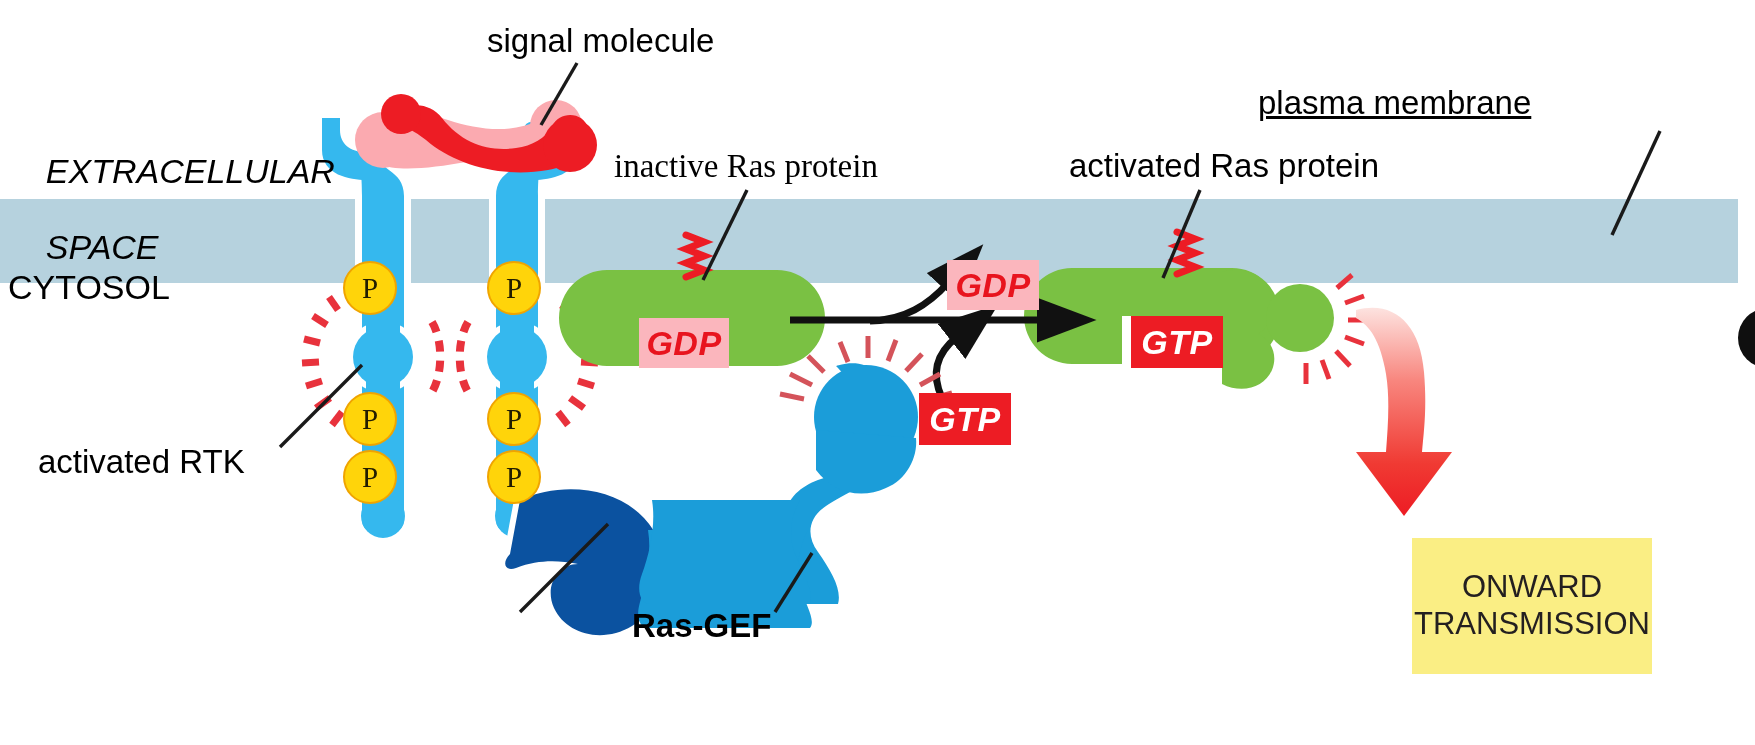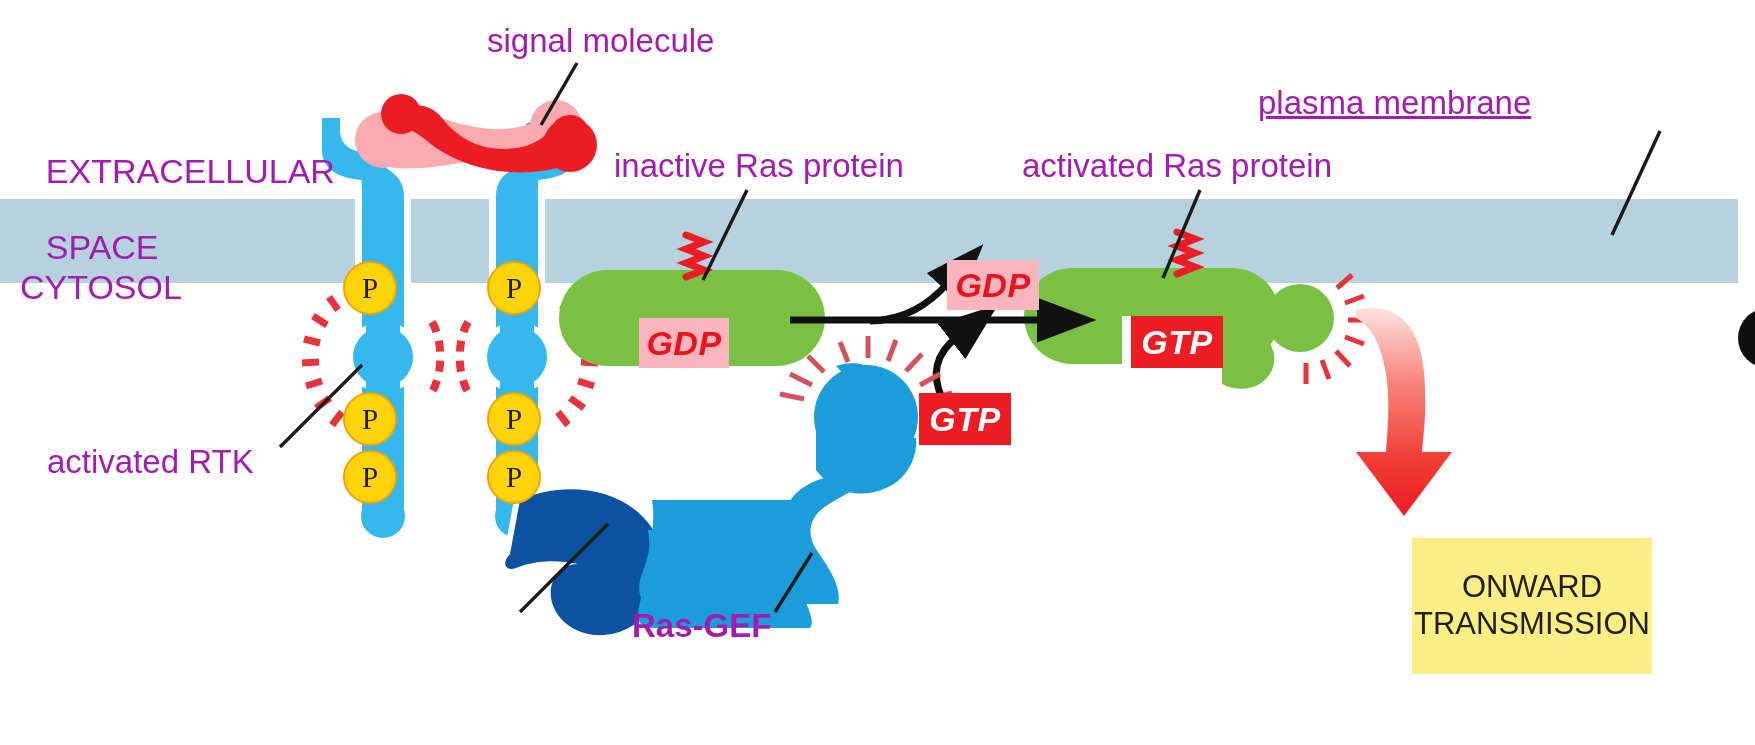--- a/index.html
+++ b/index.html
@@ -1,20 +1,20 @@
 <!DOCTYPE html>
 <html><head>
 <meta charset="utf-8">
 <style>
   html,body{margin:0;padding:0;background:#ffffff;}
   body{width:1755px;height:745px;overflow:hidden;
        font-family:"Liberation Sans", sans-serif;}
   #stage{position:relative;width:1755px;height:745px;background:#fff;}
   svg.layer{position:absolute;left:0;top:0;width:1755px;height:745px;}
-  .txt{position:absolute;color:#a21caf;white-space:pre;line-height:1.12;}
+  .txt{position:absolute;color:#000000;white-space:pre;line-height:1.12;}
   .lbl-big{font-size:34px;}
   .lbl-mid{font-size:33px;}
   .lbl-box{font-size:31px;color:#231f20;text-align:center;}
   .nucbox{position:absolute;display:flex;align-items:center;justify-content:center;
           font-weight:bold;letter-spacing:0.5px;font-style:italic;}
   .gdp-light{background:#fbb6bd;color:#e8141e;font-size:34px;}
   .gtp-solid{background:#ed1c24;color:#ffffff;font-size:34px;}
   .gdp-free{background:#fbb6bd;color:#e8141e;font-size:34px;}
   .gtp-free{background:#ed1c24;color:#ffffff;font-size:34px;}
   .pcircle{position:absolute;border-radius:50%;background:#ffd40a;
@@ -241,35 +241,35 @@
       <line x1="1163" y1="278" x2="1200" y2="190"></line>
       <line x1="1612" y1="235" x2="1660" y2="131"></line>
       <line x1="280" y1="447" x2="362" y2="365"></line>
       <line x1="520" y1="612" x2="608" y2="524"></line>
       <line x1="775" y1="612" x2="812" y2="553"></line>
     </g>
 
     <circle cx="1768" cy="338" r="30" fill="#0f0f0f"></circle>
   </svg>
 
-  <div class="txt lbl-big" style="left:8px; top:114px;">
+  <div class="txt lbl-big" style="left:8px; top:114px;font-style:italic;">
     <span>EXTRACELLULAR</span><br>
     <span>SPACE</span>
   </div>
-  <div class="txt lbl-big" style="left:8px; top:268px;margin-left:12px;">CYTOSOL</div>
+  <div class="txt lbl-big" style="left:8px; top:268px;">CYTOSOL</div>
 
   <div class="txt lbl-mid" style="left:487px; top:23px;">signal molecule</div>
 
-  <div class="txt lbl-mid" style="left:614px; top:148px;">inactive Ras protein</div>
-
-  <div class="txt lbl-mid" style="left:1022px; top:148px;">activated Ras protein</div>
+  <div class="txt lbl-mid" style="left:614px; top:148px;font-family:Liberation Serif, serif;">inactive Ras protein</div>
+
+  <div class="txt lbl-mid" style="left:1069px; top:148px;">activated Ras protein</div>
 
   <div class="txt lbl-mid" style="left:1258px; top:85px;text-decoration:underline;">plasma membrane</div>
 
-  <div class="txt lbl-mid" style="left:47px; top:444px;">activated RTK</div>
+  <div class="txt lbl-mid" style="left:38px; top:444px;">activated RTK</div>
 
 
   <div class="txt lbl-mid" style="left:632px; top:608px;font-weight:bold;">Ras-GEF</div>
 
   <div class="nucbox gdp-light" style="left:639px; top:318px; width:90px; height:50px;">GDP</div>
 
   <div class="nucbox gtp-solid" style="left:1131px; top:316px; width:92px; height:52px;">GTP</div>
 
   <div class="nucbox gdp-free" style="left:947px; top:260px; width:92px; height:50px;">GDP</div>
 

